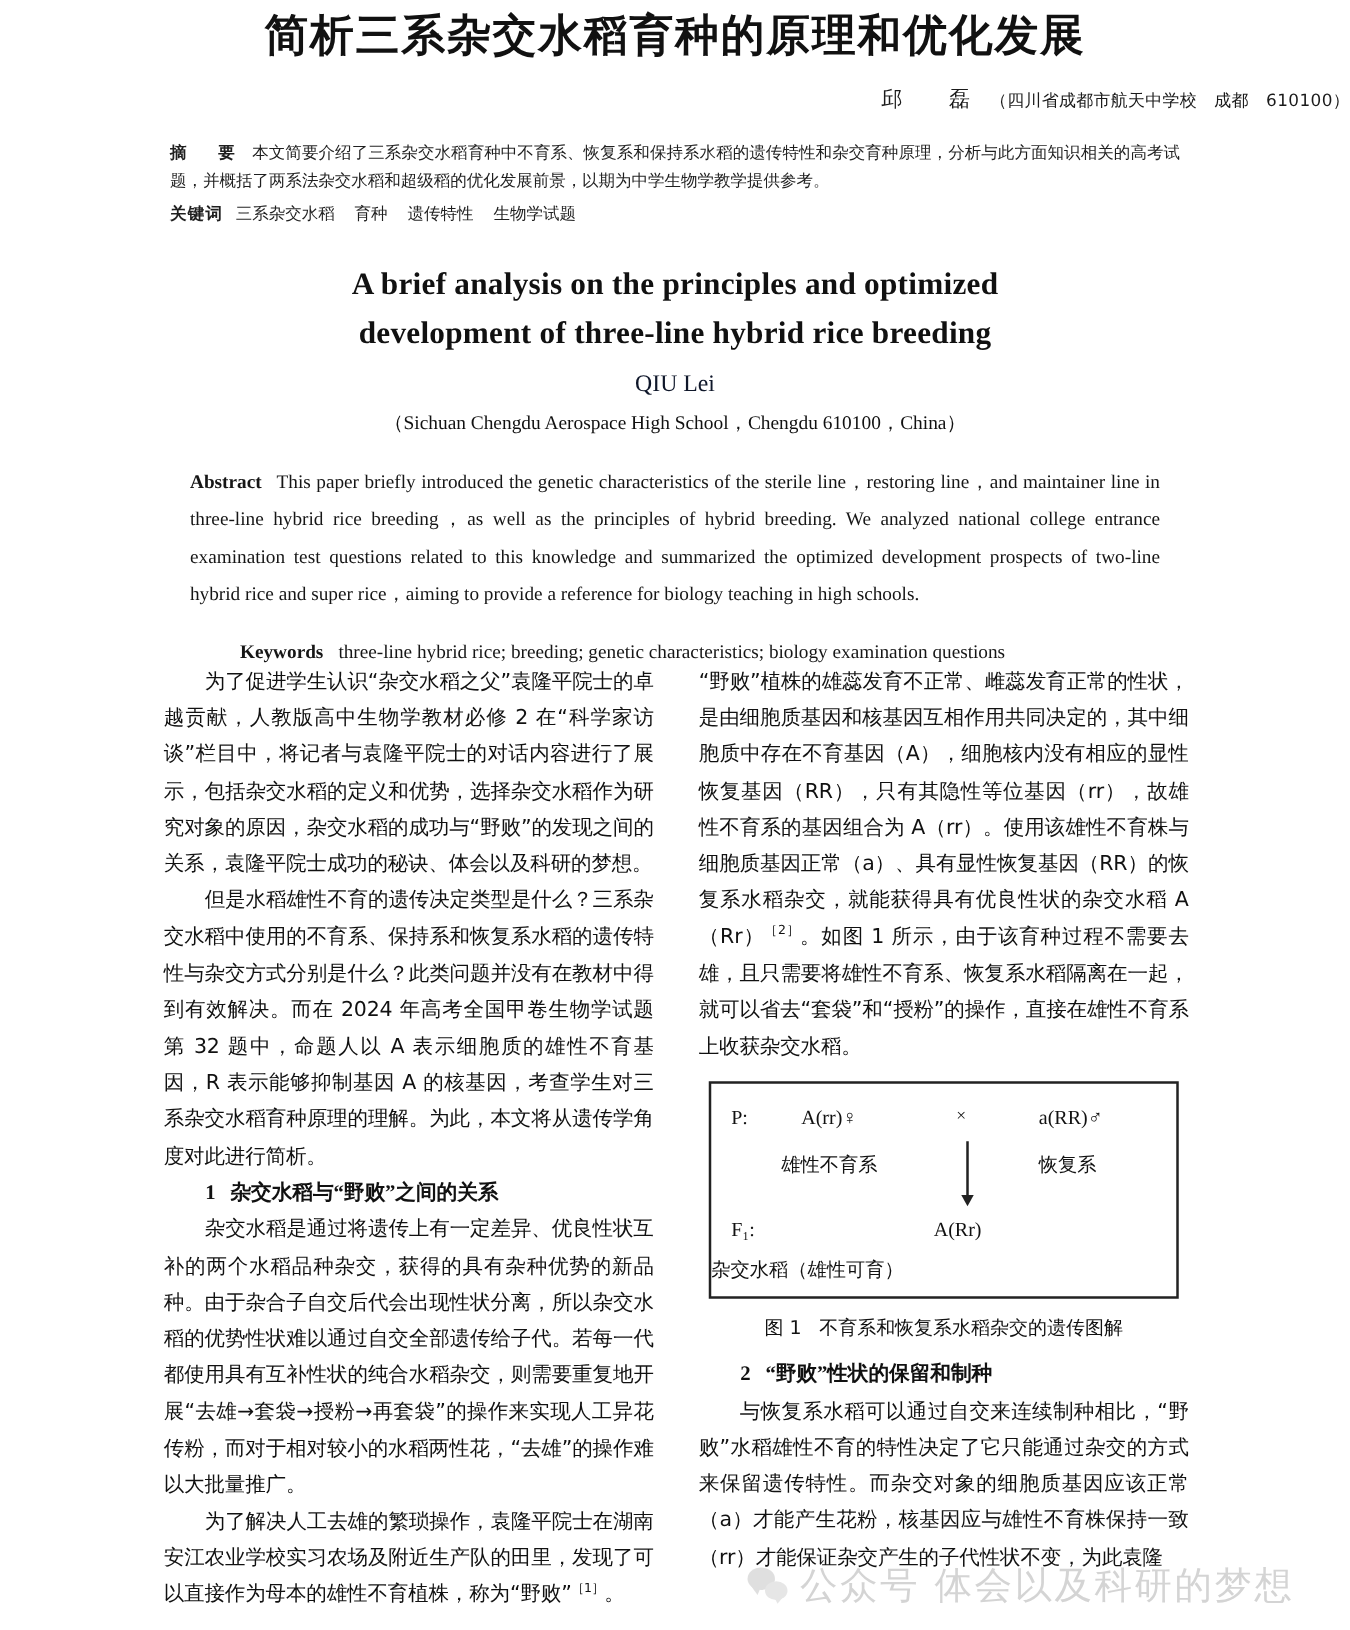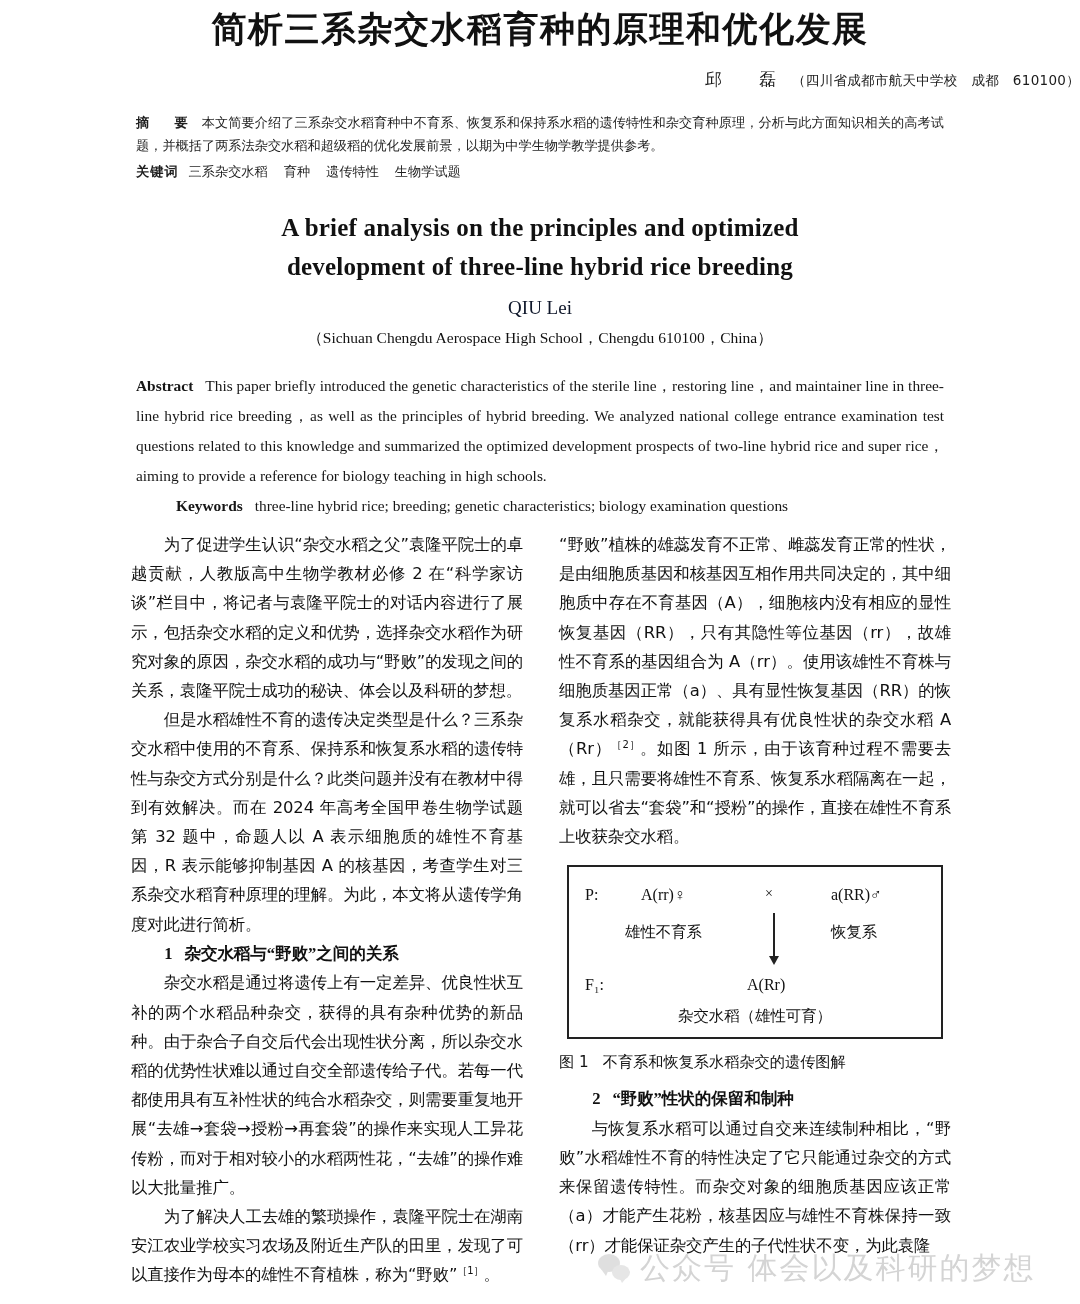--- a/index.html
+++ b/index.html
@@ -107,21 +107,21 @@
     font-size: 15.4px;
     line-height: 1.95;
     text-align: justify;
     text-justify: inter-word;
     color: #161616;
   }
   .en-abs-label, .en-kw-label {
     font-weight: 700;
     margin-right: 12px;
   }
-  .en-abs p { margin: 0; }
+  .en-abs p { margin: 16px; }
   .en-kw {
     margin-top: 4px;
     text-indent: 40px;
   }
 
   
   .columns {
     position: absolute;
     top: 530px;
     left: 131px;
@@ -212,26 +212,26 @@
     top: 104px; left: 0; right: 0;
     font-family: "Liberation Serif", "DejaVu Serif", serif;
     font-size: 16px;
   }
   .ff-label { position: absolute; left: 16px; top: 0; }
   .ff-geno  { position: absolute; left: 178px; top: 0; }
 
   .fig-row-caption-in {
     position: absolute;
     top: 136px; left: 0; right: 0;
-    text-align: center;
+    text-align: left;
     font-family: "DejaVu Sans", "Liberation Sans", sans-serif;
     font-size: 15.4px;
   }
   .fig-caption {
-    text-align: left;
+    text-align: center;
     margin-top: 10px;
     font-family: "DejaVu Sans", "Liberation Sans", sans-serif;
     font-size: 15.2px;
     font-weight: 400;
     color: #111;
   }
   .fig-cap-num { margin-right: 14px; }
 
   
   .watermark {

